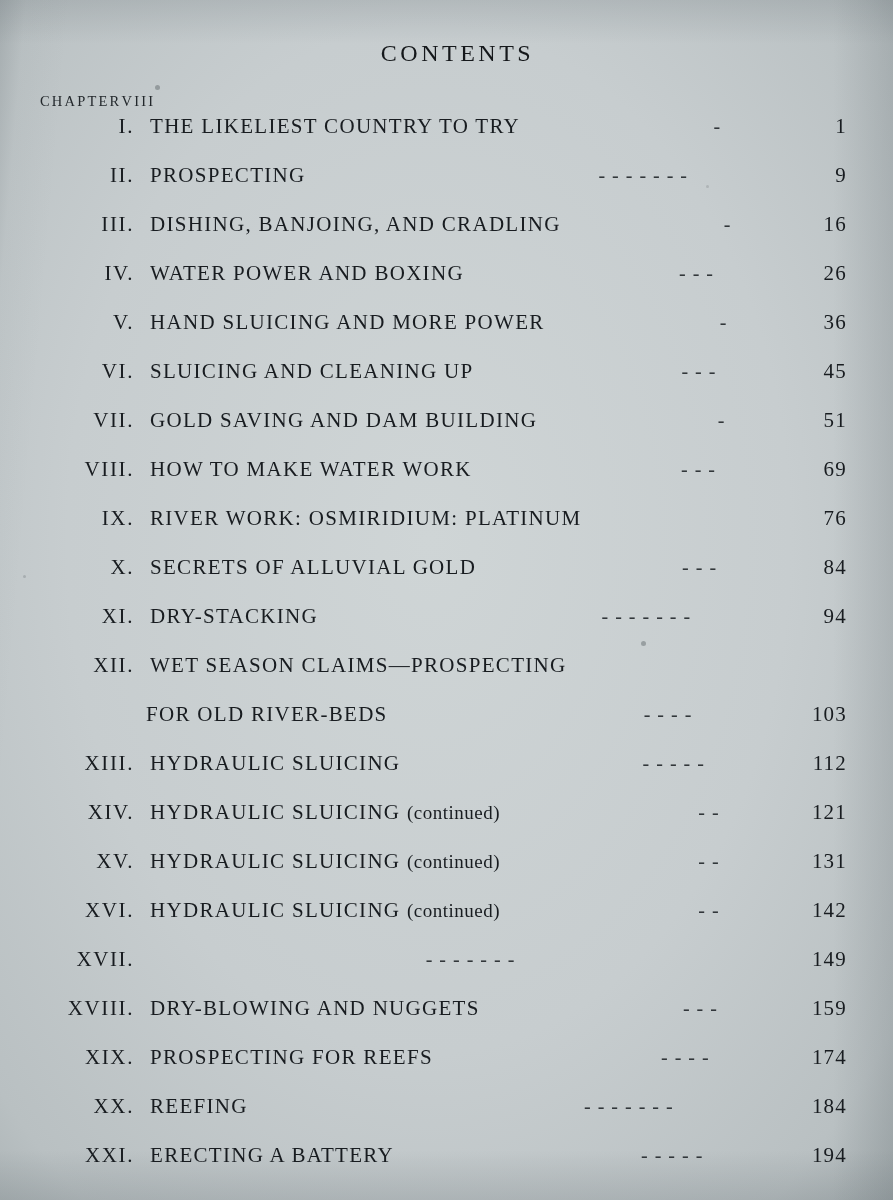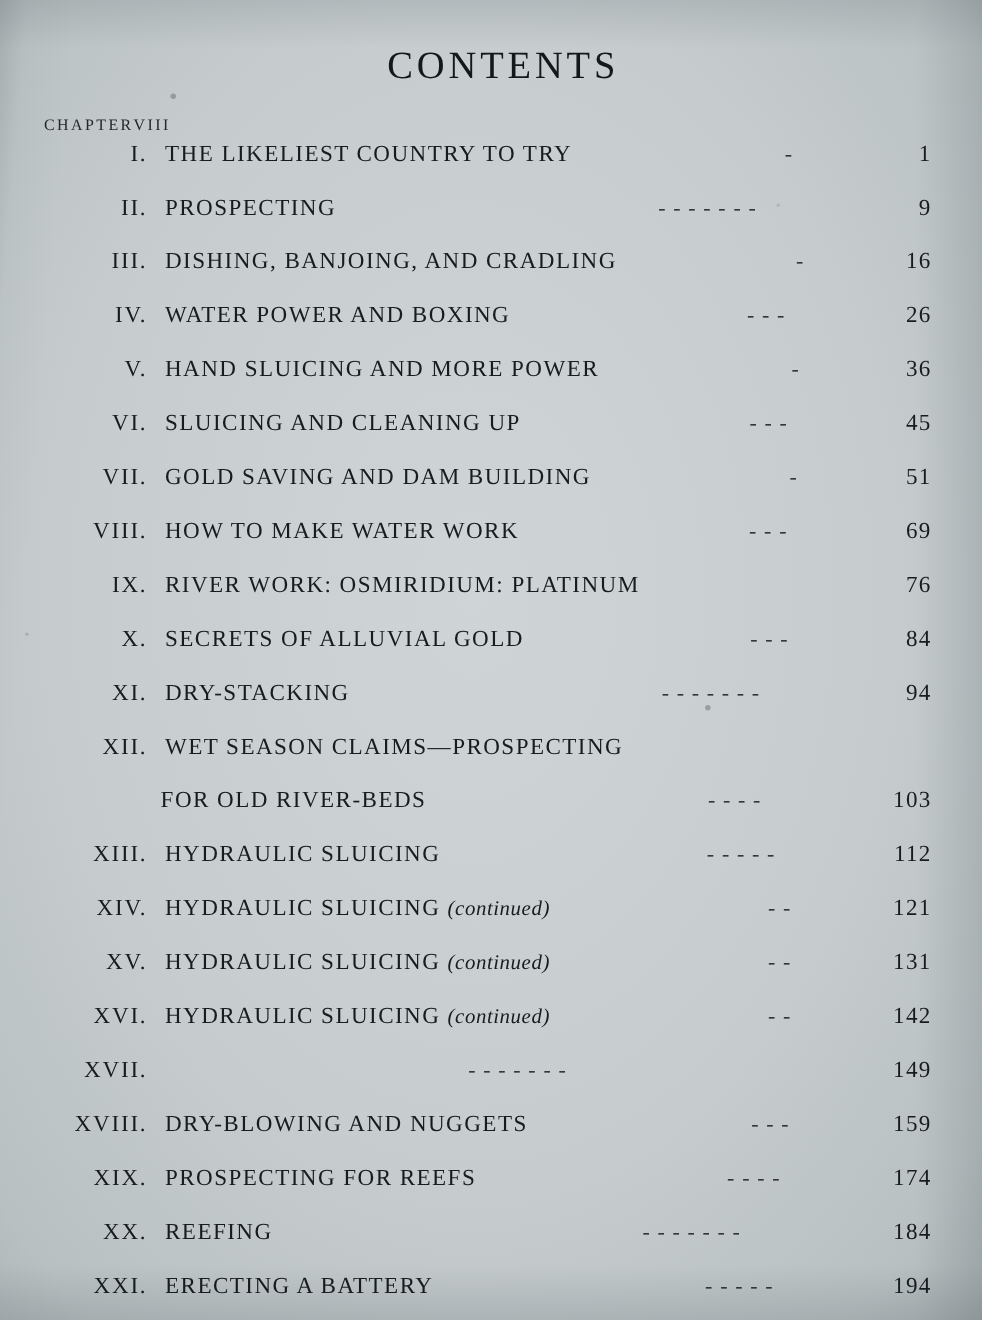--- a/index.html
+++ b/index.html
@@ -35,21 +35,21 @@
       linear-gradient(180deg, rgba(90,100,105,0.18) 0px, rgba(255,255,255,0) 44px),
       linear-gradient(0deg, rgba(90,100,105,0.20) 0px, rgba(255,255,255,0) 50px);
   }
   .content {
     position: relative;
     z-index: 2;
     padding: 0;
   }
   .doc-title {
     text-align: center;
-    font-size: 35px;
+    font-size: 24px;
     letter-spacing: 3.5px;
     font-weight: 400;
     margin: 40px 0 0 0;
     padding-left: 22px;
     color: #15181b;
     font-family: "Liberation Serif", serif;
   }
   .col-heads {
     display: flex;
     justify-content: flex-start;
@@ -95,21 +95,20 @@
     padding: 0 8px;
     opacity: .95;
   }
   .pg {
     flex: 0 0 56px;
     text-align: right;
     letter-spacing: 1.2px;
     white-space: nowrap;
   }
   .cont {
-    font-style: italic;
     font-size: 19px;
     letter-spacing: .5px;
   }
   .row-wrap-second {
     display: flex;
     align-items: baseline;
     font-size: 21px;
     letter-spacing: 1.3px;
     color: #181c20;
     margin: 0 46px 0 38px;

